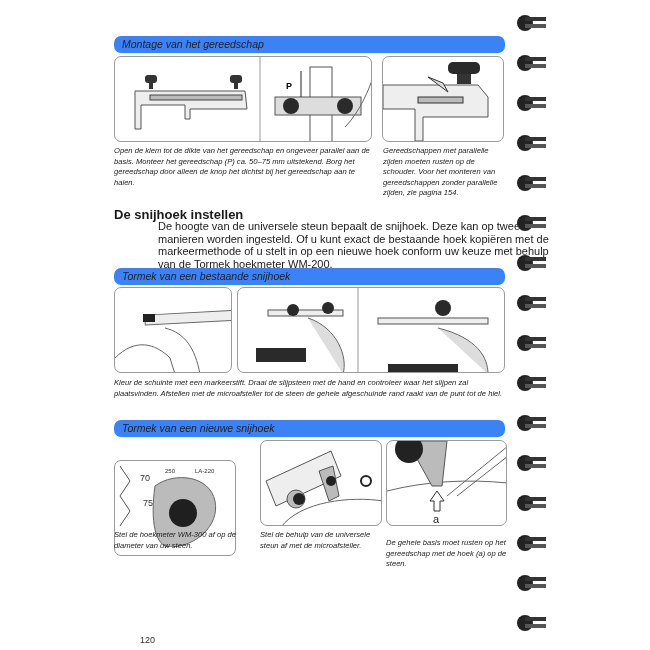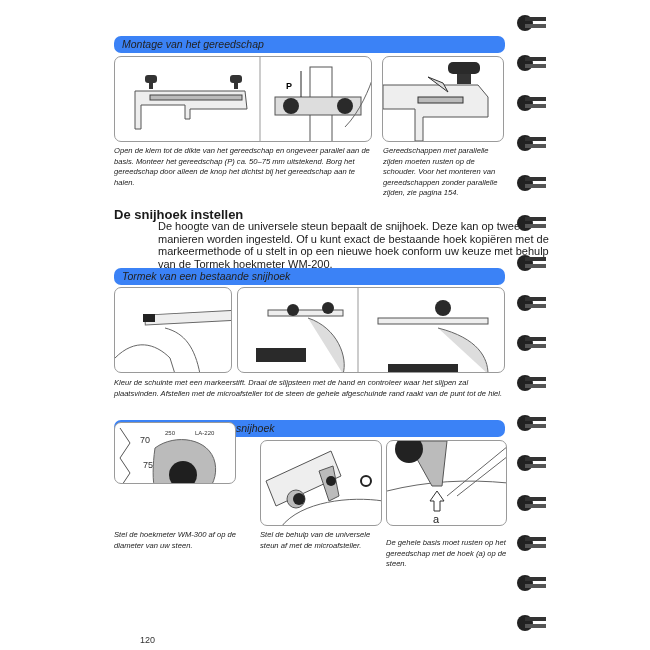--- a/index.html
+++ b/index.html
@@ -78,21 +78,21 @@
     <rect x="140" y="30" width="110" height="6" fill="#eee" stroke="#555"></rect>
     <circle cx="205" cy="20" r="8" fill="#2a2a2a"></circle>
     <path d="M200 40 C240 50 250 70 250 86" fill="#ddd" stroke="#666"></path>
     <rect x="150" y="76" width="70" height="10" fill="#2a2a2a"></rect>
   </svg>
 </div>
 <div class="caption" style="left:114px;top:378px;width:395px">Kleur de schuinte met een markeerstift. Draai de slijpsteen met de hand en controleer waar het slijpen zal plaatsvinden. Afstellen met de microafsteller tot de steen de gehele afgeschuinde rand raakt van de punt tot de hiel.</div>
 
 <div class="section-bar" style="top:420px">Tormek van een nieuwe snijhoek</div>
 
-<div class="panel" style="left:114px;top:422px;width:122px;height:62px">
+<div class="panel" style="left:114px;top:460px;width:122px;height:96px">
   <svg width="122" height="86">
     <path d="M5 5 L15 20 L5 35 L15 50 L5 65" stroke="#555" fill="none"></path>
     <text x="25" y="20" font-size="9" font-family="Liberation Sans, sans-serif" fill="#333">70</text>
     <text x="28" y="45" font-size="9" font-family="Liberation Sans, sans-serif" fill="#333">75</text>
     <path d="M40 25 C60 10 95 15 100 40 C105 65 80 86 55 86 C40 86 35 60 40 25 Z" fill="#bbb" stroke="#666"></path>
     <circle cx="68" cy="52" r="14" fill="#1f1f1f"></circle>
     <text x="50" y="12" font-size="6" font-family="Liberation Sans, sans-serif" fill="#333">250</text>
     <text x="80" y="12" font-size="6" font-family="Liberation Sans, sans-serif" fill="#333">LA-220</text>
   </svg>
 </div>

